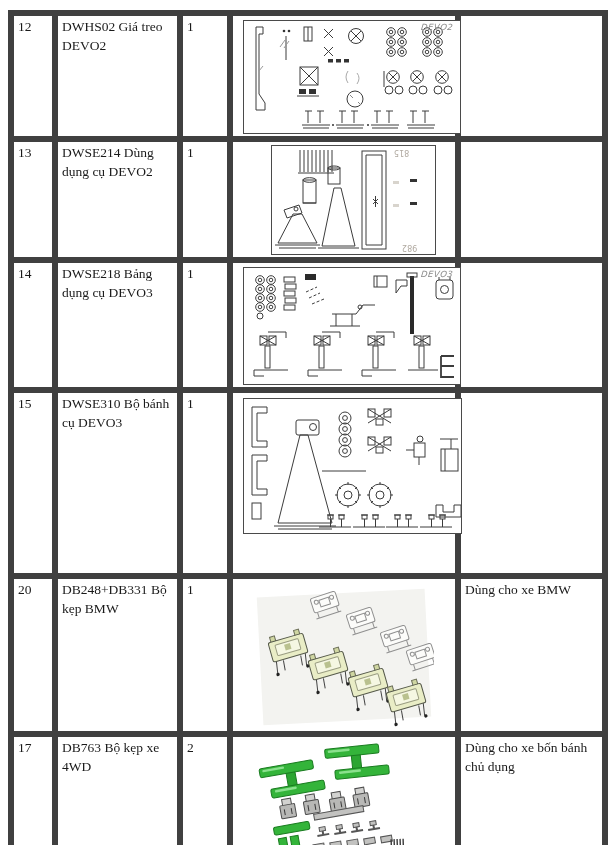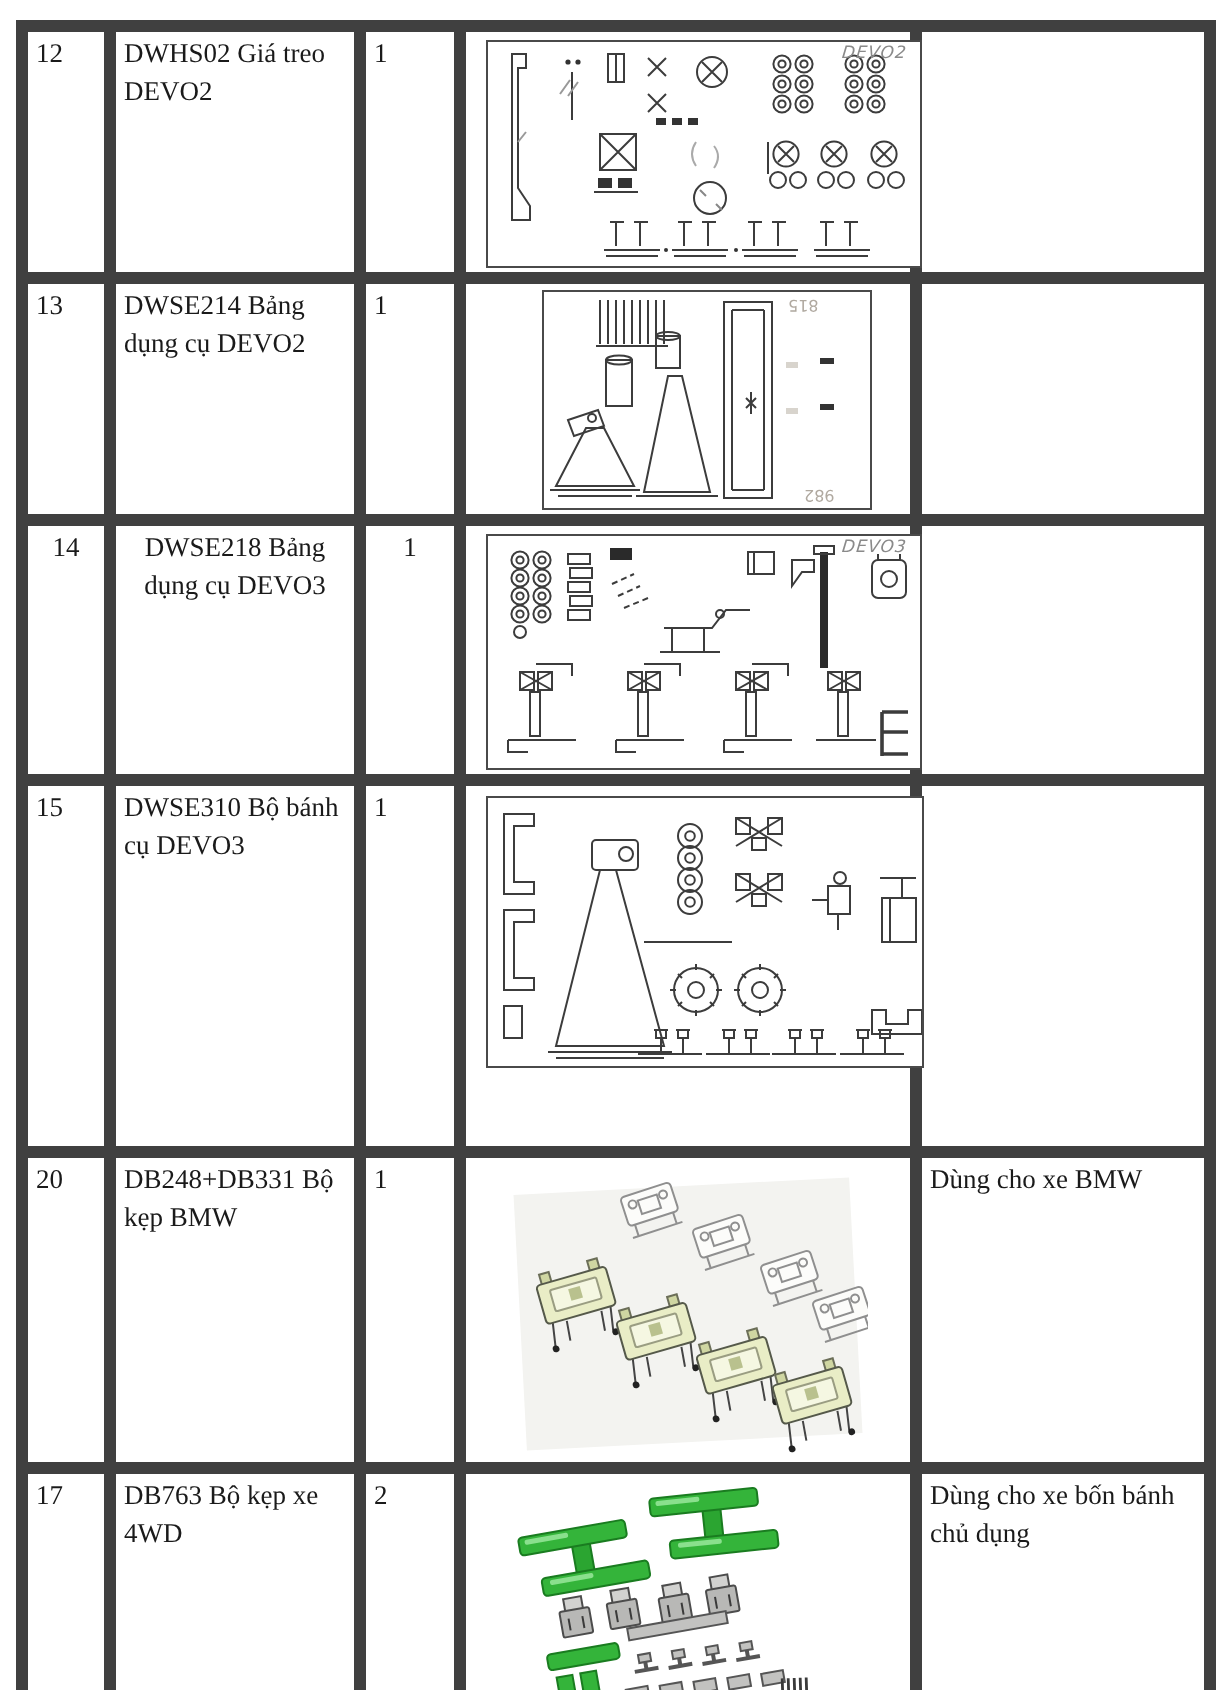--- a/index.html
+++ b/index.html
@@ -116,21 +116,21 @@
           </g>
         </g>
       </svg>
     </div>
   </td>
   <td></td>
 </tr>
 
 <tr style="height:115px;padding-left:32px;">
   <td class="c-idx">13</td>
-  <td>DWSE214 Bảng dụng cụ DEVO2</td>
+  <td>DWSE214 Dùng dụng cụ DEVO2</td>
   <td>1</td>
   <td class="c-img">
     <div class="imgframe" style="width:163px;height:108px;margin:2px 0 0 34px;">
       <span class="mark mark-top">815</span>
       <span class="mark mark-bottom">982</span>
       <svg width="163" height="108" viewBox="0 0 163 108">
         <g stroke="#3c3c3c" fill="none" stroke-width="1">
           <path d="M28,4 v22 M32,4 v22 M36,4 v22 M40,4 v22 M44,4 v22 M48,4 v22 M52,4 v22 M56,4 v22 M60,4 v22 M26,27 h36"></path>
           <rect x="31" y="34" width="13" height="23"></rect>
                   <ellipse cx="37.5" cy="34" rx="6.5" ry="2.3"></ellipse>
@@ -150,21 +150,21 @@
           <rect x="138" y="56" width="7" height="3" fill="#333" stroke="none"></rect>
           <rect x="121" y="35" width="6" height="3" fill="#d8d4cd" stroke="none"></rect>
           <rect x="121" y="58" width="6" height="3" fill="#d8d4cd" stroke="none"></rect>
         </g>
       </svg>
     </div>
   </td>
   <td></td>
 </tr>
 
-<tr style="height:125px;text-align:center;">
+<tr style="height:125px;">
   <td class="c-idx">14</td>
   <td>DWSE218 Bảng dụng cụ DEVO3</td>
   <td>1</td>
   <td class="c-img">
     <div class="imgframe" style="width:216px;height:116px;margin:3px 3px 0 6px;">
       <span class="img-label">DEVO3</span>
       <svg width="216" height="116" viewBox="0 0 216 116">
         <g stroke="#3c3c3c" fill="none" stroke-width="1">
           <circle cx="16" cy="12" r="4.3"></circle>
                   <circle cx="27" cy="12" r="4.3"></circle>

